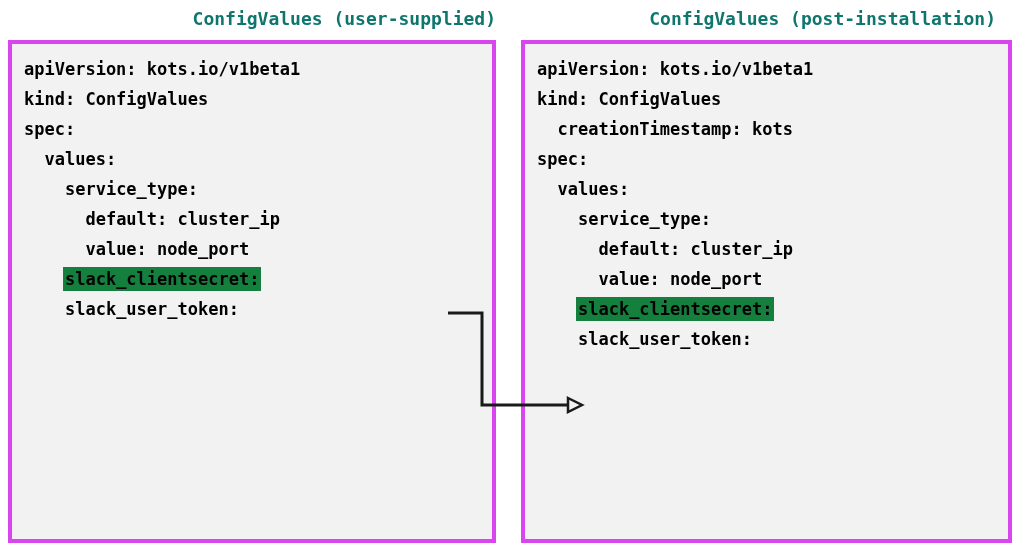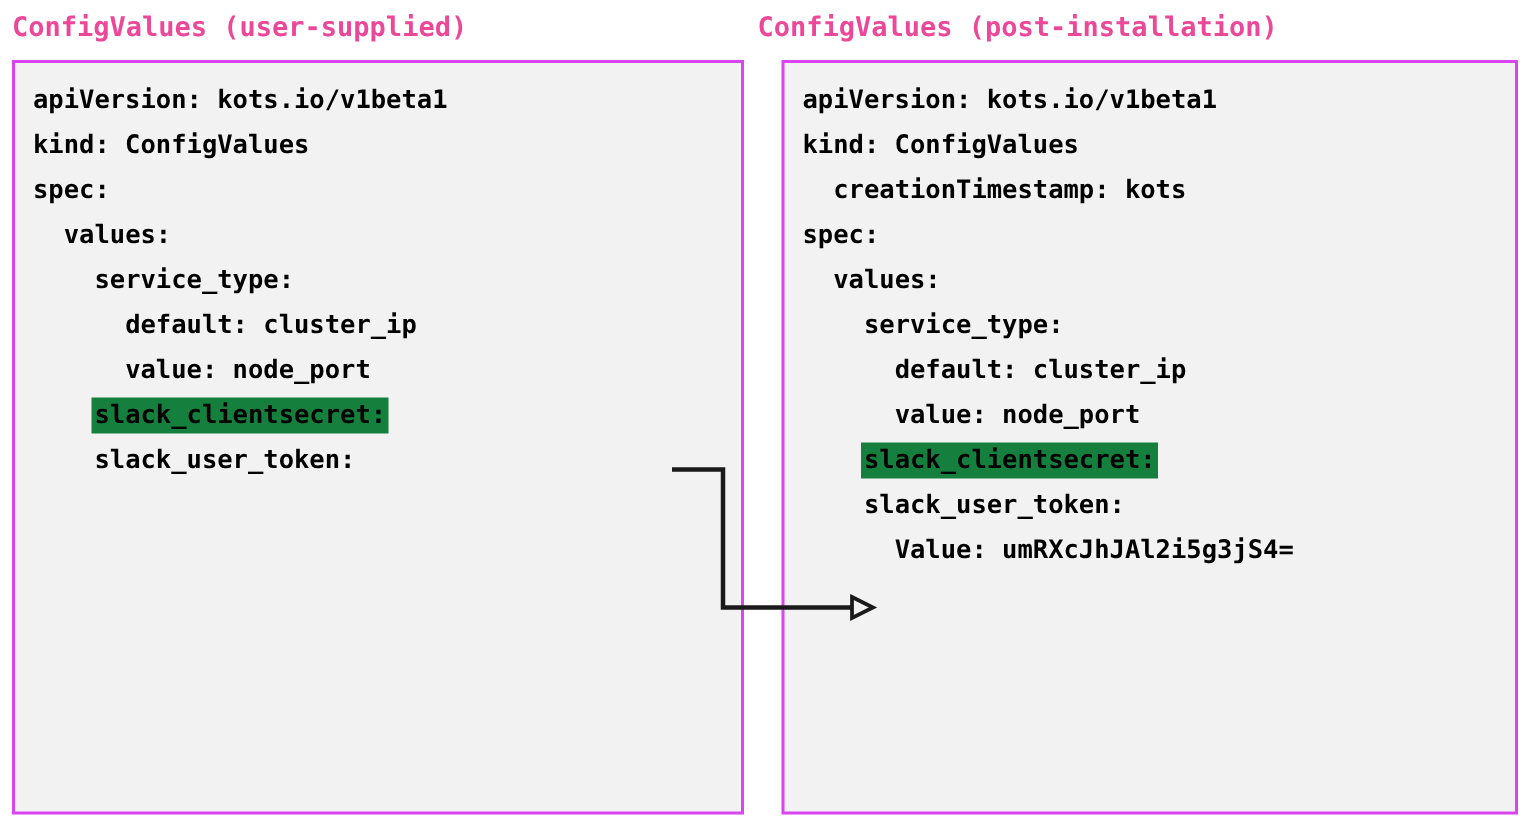--- a/index.html
+++ b/index.html
@@ -13,35 +13,35 @@
     position: relative;
     overflow: hidden;
     font-family: "DejaVu Sans Mono", "Liberation Mono", monospace;
   }
   .panel-title {
     position: absolute;
     top: 8px;
     font-family: "DejaVu Sans Mono", "Liberation Mono", monospace;
     font-size: 18px;
     font-weight: bold;
-    color: #ec4899;
+    color: #0f766e;
     letter-spacing: 0px;
-    text-align: left;
+    text-align: right;
     white-space: pre;
   }
   #title-left  { left: 8px;  width: 488px; }
   #title-right { left: 505px; width: 491px; }
 
   .panel {
     position: absolute;
     top: 40px;
     height: 503px;
     box-sizing: border-box;
     background: #f2f2f2;
-    border: 2px solid #d946ef;
+    border: 4px solid #d946ef;
     overflow: hidden;
   }
   #panel-left  { left: 8px;   width: 488px; }
   #panel-right { left: 521px; width: 491px; }
 
   .code {
     position: absolute;
     top: 10px;
     left: 10px;
     right: 0;
@@ -99,20 +99,19 @@
       <div class="code-line"><span></span><span class="txt">apiVersion: kots.io/v1beta1</span></div>
       <div class="code-line"><span></span><span class="txt">kind: ConfigValues</span></div>
       <div class="code-line"><span>  </span><span class="txt">creationTimestamp: kots</span></div>
       <div class="code-line"><span></span><span class="txt">spec:</span></div>
       <div class="code-line"><span>  </span><span class="txt">values:</span></div>
       <div class="code-line"><span>    </span><span class="txt">service_type:</span></div>
       <div class="code-line"><span>      </span><span class="txt">default: cluster_ip</span></div>
       <div class="code-line"><span>      </span><span class="txt">value: node_port</span></div>
       <div class="code-line hl"><span>    </span><span class="txt">slack_clientsecret:</span></div>
       <div class="code-line"><span>    </span><span class="txt">slack_user_token:</span></div>
-      <div class="code-line"><span>      </span><span class="txt">Value: umRXcJhJAl2i5g3jS4=</span></div>
     </div>
 </div>
 
 <svg id="connector" viewBox="0 0 1019 559" width="1019" height="559">
   <polyline points="448,313 482,313 482,405 568,405" fill="none" stroke="#1a1a1a" stroke-width="3"></polyline>
   <polygon points="568,398 582,405 568,412" fill="none" stroke="#1a1a1a" stroke-width="2.5"></polygon>
 </svg>
 
 </body></html>

